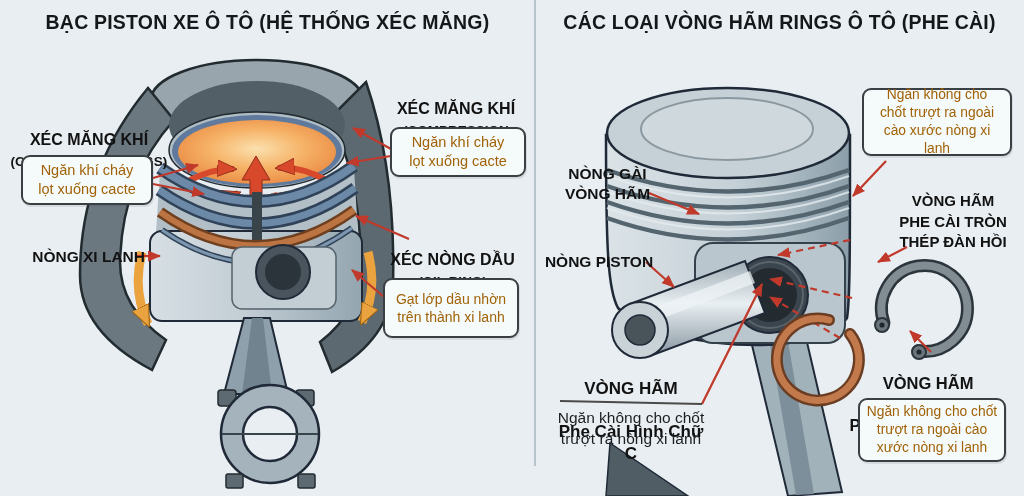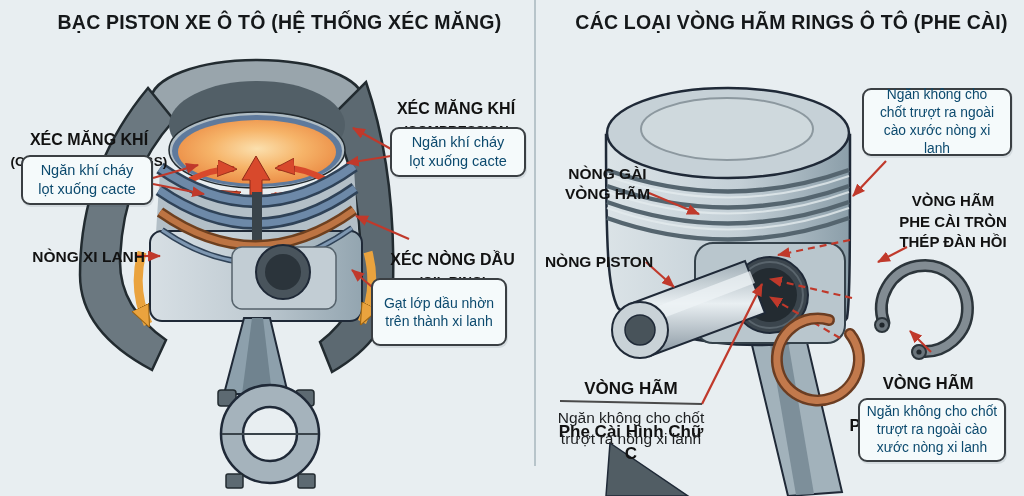--- a/index.html
+++ b/index.html
@@ -5,31 +5,31 @@
   html,body{margin:0;padding:0;}
   #stage{
     position:relative; width:1024px; height:496px;
     background:#e8eef1; overflow:hidden;
     font-family:"Liberation Sans","DejaVu Sans",sans-serif;
     color:#141414;
   }
   .abs{position:absolute;}
   .title{
     position:absolute; top:11px; font-size:19.5px; font-weight:bold;
-    text-align:center; letter-spacing:.2px; color:#15181a; white-space:nowrap;padding-left:12px;
+    text-align:center; letter-spacing:.2px; color:#15181a; white-space:nowrap;
   }
   .lbl{
     position:absolute; font-weight:bold; color:#121212; text-align:center;
     white-space:pre-line; line-height:1.28; font-size:15.5px;
   }
   .lbl .sub{display:block; font-weight:600; font-size:13.5px; margin-top:2px;}
   .note{
     position:absolute; box-sizing:border-box;
     border:2px solid #3a3f43; border-radius:9px; background:#f5fafb;
-    text-align:center; white-space:pre-line; color:#0c4a6e;
+    text-align:center; white-space:pre-line; color:#a16207;
     display:flex; align-items:center; justify-content:center;
     line-height:1.3; font-size:14.5px; padding:1px 6px;
     box-shadow:1px 2px 0 rgba(40,60,70,.10);
   }
   .plain-note{
     position:absolute; text-align:center; white-space:pre-line;
     color:#1d1f21; line-height:1.38; font-size:15.5px;
   }
   #divider{
     position:absolute; left:534px; top:0; width:2px; height:466px;
@@ -229,21 +229,21 @@
     </div>
     <div class="note" style="left:390px;top:127px;width:136px;height:50px;">Ngăn khí cháy
 lọt xuống cacte</div>
 
     <div class="lbl" style="left:0;top:247px;width:134px;text-align:right;padding-left:11px;">NÒNG XI LANH</div>
 
     <div class="lbl" style="left:375px;top:230px;width:155px;font-size:16px;">
       <span>XÉC NÒNG DẦU</span>
       <span class="sub">(OIL RING)</span>
     </div>
-    <div class="note" style="left:371px;top:278px;width:136px;height:68px;font-size:14px;">Gạt lớp dầu nhờn
+    <div class="note" style="left:383px;top:278px;width:136px;height:60px;font-size:14px;">Gạt lớp dầu nhờn
 trên thành xi lanh</div>
 
     <div class="lbl" style="left:545px;top:164px;width:125px;">NÒNG GÀI
 VÒNG HÃM</div>
     <div class="lbl" style="left:535px;top:252px;width:128px;">NÒNG PISTON</div>
 
     <div class="note" style="left:862px;top:88px;width:150px;height:68px;font-size:13.8px;">Ngăn không cho
 chốt trượt ra ngoài
 cào xước nòng xi lanh</div>
 

